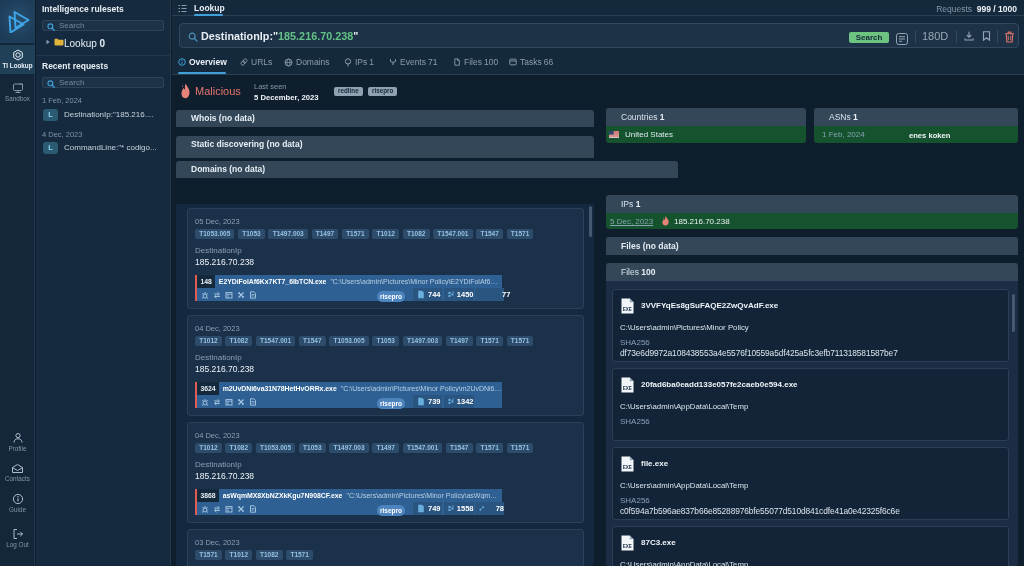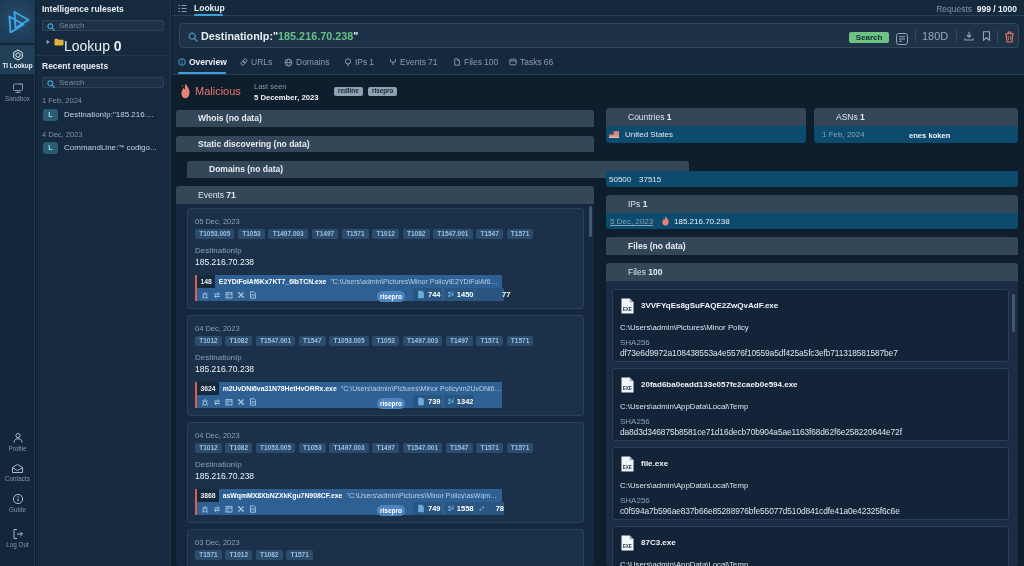--- a/index.html
+++ b/index.html
@@ -41,22 +41,22 @@
 .tab b { color:#8b9cae; font-weight:normal; margin-left:2px; }
 #tabOverview { color:#eaf0f6; font-weight:bold; }
 #ovUnderline { position:absolute; left:6px; top:20px; width:48px; height:2px; background:#3f9fd8; border-radius:1px; }
 
 #content { position:absolute; left:0; top:76px; width:852px; height:490px; background:#0f1e2d; }
 #malword { position:absolute; left:23px; top:9px; color:#e4766d; font-size:11px; }
 #lastseen { position:absolute; left:82px; top:6px; color:#8496a8; font-size:7.5px; }
 #lastdate { position:absolute; left:82px; top:16.5px; color:#eef3f8; font-size:7.7px; font-weight:bold; }
 .hbadge { position:absolute; top:11px; height:8.5px; background:#90a2b2; border-radius:2px; color:#15293d; font-size:6.3px; font-weight:bold; line-height:8.5px; padding:0 4px; }
 
-.cardhead { position:absolute; height:18px; background:#334759; border-radius:3px 3px 0 0; color:#e6edf3; font-size:8.5px; font-weight:bold; line-height:18px; padding-left:22px; }
-.cardbody { position:absolute; background:#0c4a6e; border-radius:0 0 3px 3px; color:#dfe8f0; font-size:8px; }
+.cardhead { position:absolute; height:18px; background:#334759; border-radius:3px 3px 0 0; color:#e6edf3; font-size:8.5px; font-weight:bold; line-height:18px; padding-left:15px; }
+.cardbody { position:absolute; background:#14532d; border-radius:0 0 3px 3px; color:#dfe8f0; font-size:8px; }
 .cardhead .lbl { font-weight:normal; color:#d8e2ec; }
 
 #eventsList { position:absolute; left:4px; top:128px; width:418px; height:362px; background:#14293f; border-radius:0 0 3px 3px; overflow:hidden; }
 .ecard { position:absolute; left:11px; width:397px; height:101px; background:#1b3049; border:1px solid #2b4158; border-radius:3px; }
 .edate { position:absolute; left:7px; top:8px; color:#8aa0b4; font-size:7.5px; }
 .etags { position:absolute; left:7px; top:20px; height:10px; display:flex; }
 .ttag { height:10px; background:#2d4c6b; border-radius:2px; color:#95c0e0; font-size:6.5px; font-weight:bold; line-height:10px; padding:0 4.2px; margin-right:3.6px; }
 .elabel { position:absolute; left:7px; top:37px; color:#8aa0b4; font-size:8px; }
 .eip { position:absolute; left:7px; top:48px; color:#eef3f8; font-size:8.5px; }
 .etask { position:absolute; left:7px; top:66px; width:307px; height:26px; background:#2e6094; border-left:2px solid #e05c52; }
@@ -141,21 +141,21 @@
 <span class="abs" style="left:9px; top:39px;">
       <svg width="6" height="6" viewBox="0 0 6 6">
         <path d="M1.5 0.8 L4.8 3 L1.5 5.2 Z" fill="#8b9cae"></path>
       </svg>
     </span>
 <span class="abs" style="left:18px; top:38px;">
       <svg width="10" height="8" viewBox="0 0 10 8">
 <path d="M0.5 1.5 C0.5 1 0.8 0.7 1.3 0.7 H3.6 L4.6 1.8 H8.7 C9.2 1.8 9.5 2.1 9.5 2.6 V6.6 C9.5 7.1 9.2 7.4 8.7 7.4 H1.3 C0.8 7.4 0.5 7.1 0.5 6.6 Z" fill="#e2b33c"></path>
 </svg>
     </span>
-<div class="abs" style="left:28px; top:38px; color:#e8eef4; font-size:14px;">Lookup <b>0</b></div>
+<div class="abs" style="left:28px; top:38px; color:#e8eef4; font-size:10px;">Lookup <b>0</b></div>
 <div class="abs" style="left:0; top:55px; width:135px; height:1px; background:#24384d;"></div>
 <div class="ptitle abs" style="left:6px; top:61px;">Recent requests</div>
 <div class="searchbox" style="top:77px;"><svg width="8" height="8" viewBox="0 0 8 8">
 <circle cx="3.36" cy="3.36" r="2.4" fill="none" stroke="#3d9fd6" stroke-width="1.2"></circle>
 <path d="M4.96 4.96 L7.2 7.2" stroke="#3d9fd6" stroke-width="1.3" stroke-linecap="round"></path>
 </svg>Search</div>
 <div class="pdate abs" style="left:6px; top:96px;">1 Feb, 2024</div>
 <span class="lchip" style="left:7px; top:109px;">L</span>
     <span class="reqtext" style="left:28px; top:110px;">DestinationIp:"185.216....</span>
 <div class="pdate abs" style="left:6px; top:130px;">4 Dec, 2023</div>
@@ -251,23 +251,22 @@
 <path d="M4.9 0.4266666666666667 C5.3 2.9866666666666664 8.3 4.906666666666666 8.5 8.746666666666666 C8.7 12.586666666666668 6.9 15.253333333333334 4.4 15.253333333333334 C1.9 15.253333333333334 0.3 13.013333333333332 0.5 10.026666666666667 C0.65 7.786666666666666 1.9 6.506666666666666 2.4 4.8 C2.9 5.866666666666666 3.4 6.293333333333334 4.1 6.506666666666666 C3.6 4.48 4.0 1.92 4.9 0.4266666666666667 Z" fill="#e8837a"></path>
 <path d="M2.0 2.3466666666666667 C2.3 3.2 1.8 3.84 1.2 4.16 C1.0 3.3066666666666666 1.4 2.7733333333333334 2.0 2.3466666666666667 Z" fill="#e8837a"></path>
 </svg>
       </span>
 <span id="malword">Malicious</span>
 <span id="lastseen">Last seen</span>
 <span id="lastdate">5 December, 2023</span>
 <span class="hbadge" style="left:162px;">redline</span>
 <span class="hbadge" style="left:196px;">risepro</span>
 <div class="cardhead" style="left:4px; top:34px; width:418px; height:17px; line-height:17px;">Whois (no data)</div>
-<div class="cardhead" style="left:4px; top:60px; width:418px; height:16px; line-height:17px;">Static discovering (no data)</div>
-<div class="cardhead" style="left:15px; top:85px; width:502px; height:17px; line-height:17px;">Domains (no data)</div>
-<div class="cardhead" style="left:4px; top:110px; width:418px;"><span class="lbl">Events</span> 71</div>
+<div class="cardhead" style="left:4px; top:60px; width:418px; height:22px; line-height:17px;">Static discovering (no data)</div>
+<div class="cardhead" style="left:4px; top:85px; width:502px; height:17px; line-height:17px;">Domains (no data)</div>
 <div id="eventsList">
         <div class="ecard" style="top:4px">
           <div class="edate">05 Dec, 2023</div>
           <div class="etags">
             <span class="ttag">T1053.005</span>
             <span class="ttag">T1053</span>
             <span class="ttag">T1497.003</span>
             <span class="ttag">T1497</span>
             <span class="ttag">T1571</span>
             <span class="ttag">T1012</span>
@@ -477,24 +476,20 @@
 <rect width="4.6" height="3.6" fill="#2e4472"></rect>
 </svg>
         </span>
         <span class="abs" style="left:19px; top:4px;">United States</span>
       </div>
 <div class="cardhead" style="left:642px; top:32px; width:204px;"><span class="lbl">ASNs</span> 1</div>
 <div class="cardbody" style="left:642px; top:50px; width:204px; height:17px;">
         <span class="abs" style="left:8px; top:4px; color:#8aa0b4;">1 Feb, 2024</span>
         <b class="abs" style="left:55px; top:4.5px; color:#eef3f8; font-size:7.6px;margin-left:40px;">enes koken</b>
       </div>
-<div class="cardbody" style="left:434px; top:95px; width:412px; height:16px;">
-        <span class="abs" style="left:3px; top:4px;">50500</span>
-        <span class="abs" style="left:33px; top:4px;">37515</span>
-      </div>
 <div class="cardhead" style="left:434px; top:119px; width:412px;"><span class="lbl">IPs</span> 1</div>
 <div class="cardbody" style="left:434px; top:137px; width:412px; height:16px;">
         <span class="abs" style="left:4px; top:4px; color:#8aa0b4;text-decoration:underline;">5 Dec, 2023</span>
         <span class="abs" style="left:56px; top:3px;">
           <svg width="7" height="10" viewBox="0 0 7 10">
 <path d="M3.8111111111111113 0.26666666666666666 C4.122222222222222 1.8666666666666665 6.455555555555557 3.0666666666666664 6.611111111111112 5.466666666666666 C6.766666666666667 7.866666666666667 5.366666666666667 9.533333333333333 3.4222222222222225 9.533333333333333 C1.4777777777777776 9.533333333333333 0.23333333333333334 8.133333333333333 0.3888888888888889 6.266666666666667 C0.5055555555555555 4.866666666666666 1.4777777777777776 4.066666666666666 1.8666666666666667 3.0 C2.2555555555555555 3.6666666666666665 2.6444444444444444 3.9333333333333336 3.1888888888888887 4.066666666666666 C2.8000000000000003 2.8 3.111111111111111 1.2 3.8111111111111113 0.26666666666666666 Z" fill="#e8837a"></path>
 <path d="M1.5555555555555556 1.4666666666666668 C1.7888888888888888 2.0 1.4000000000000001 2.4 0.9333333333333333 2.5999999999999996 C0.7777777777777778 2.0666666666666664 1.0888888888888888 1.7333333333333334 1.5555555555555556 1.4666666666666668 Z" fill="#e8837a"></path>
 </svg>
         </span>
         <span class="abs" style="left:68px; top:4px; color:#eef3f8;">185.216.70.238</span>
@@ -519,21 +514,20 @@
           <span class="abs" style="left:8px; top:8.5px;">
             <svg width="13" height="16" viewBox="0 0 13 16">
 <path d="M0.5 0.5 H8.8 L12.5 4.2 V15.5 H0.5 Z" fill="#f2f6f9"></path>
 <path d="M8.8 0.5 L8.8 4.2 L12.5 4.2 Z" fill="#8fa3b3"></path>
 <text x="6.3" y="13" font-size="4.6" font-weight="bold" fill="#1b3048" text-anchor="middle" font-family="Liberation Sans">EXE</text>
 </svg>
           </span>
           <div class="fname">20fad6ba0eadd133e057fe2caeb0e594.exe</div>
           <div class="fpath">C:\Users\admin\AppData\Local\Temp</div>
           <div class="fsha">SHA256</div>
-          <div class="fhash">da8d3d346875b8581ce71d16decb70b904a5ae1163f68d62f6e258220644e72f</div>
         </div>
         <div class="fcard" style="top:165.5px">
           <span class="abs" style="left:8px; top:8.5px;">
             <svg width="13" height="16" viewBox="0 0 13 16">
 <path d="M0.5 0.5 H8.8 L12.5 4.2 V15.5 H0.5 Z" fill="#f2f6f9"></path>
 <path d="M8.8 0.5 L8.8 4.2 L12.5 4.2 Z" fill="#8fa3b3"></path>
 <text x="6.3" y="13" font-size="4.6" font-weight="bold" fill="#1b3048" text-anchor="middle" font-family="Liberation Sans">EXE</text>
 </svg>
           </span>
           <div class="fname">file.exe</div>

